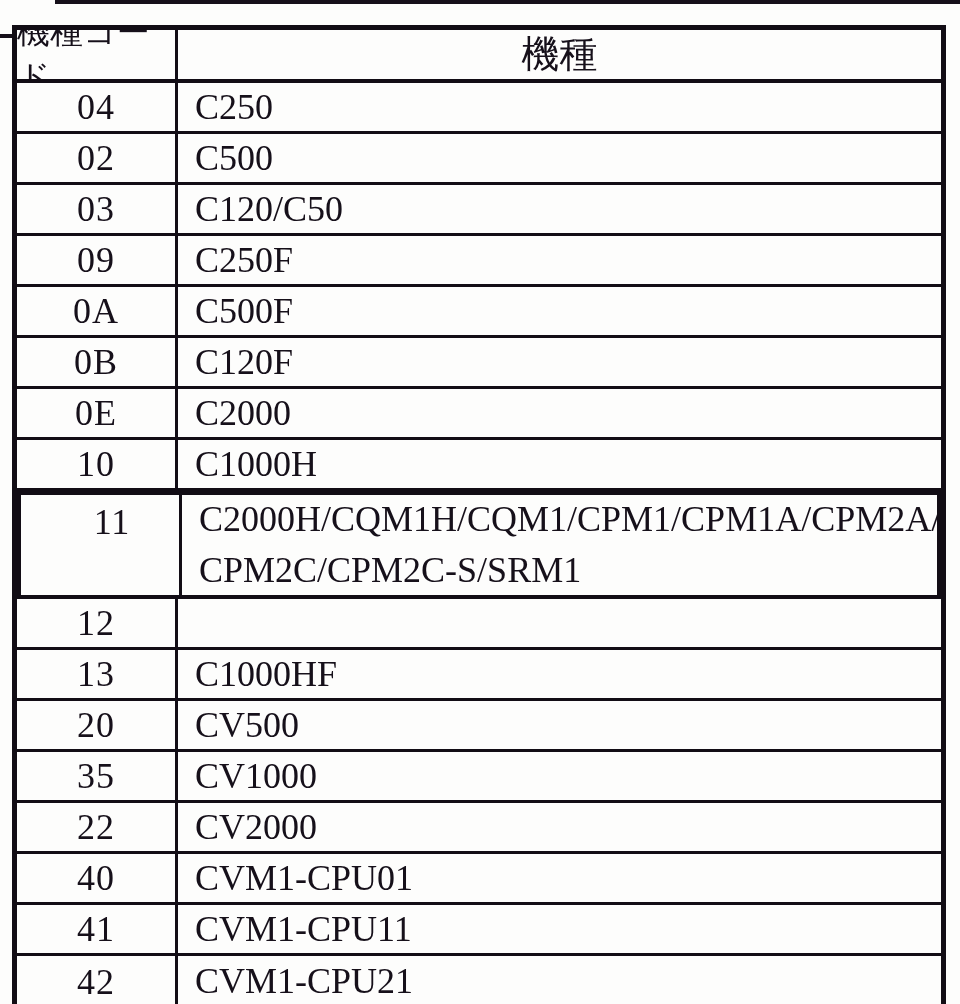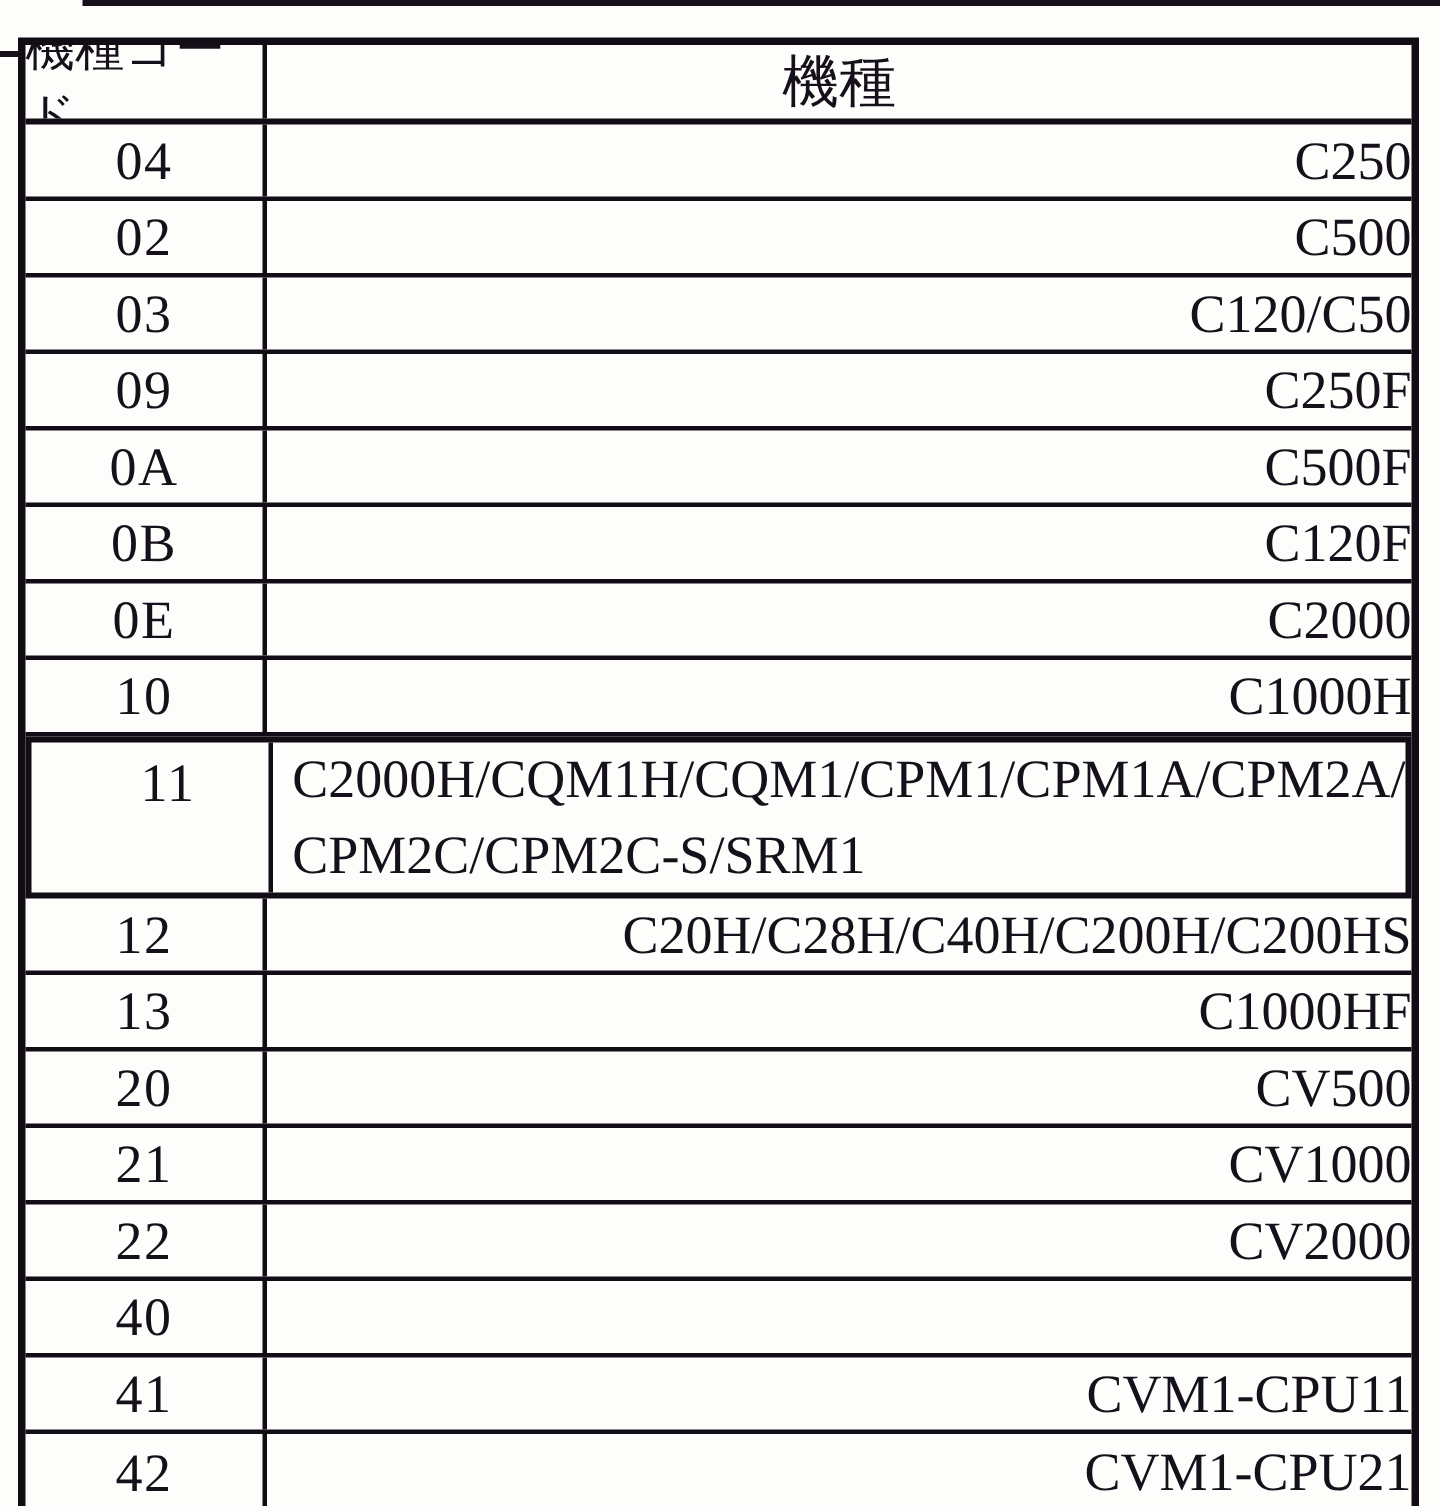--- a/index.html
+++ b/index.html
@@ -59,21 +59,20 @@
   .row.highlight {
     height: 108px;
     border: 4px solid #120d15;
     border-bottom-width: 4px;
   }
   .cell {
     display: flex;
     align-items: center;
     box-sizing: border-box;
     overflow: hidden;
-    justify-content: flex-end;
   }
   .cell-code {
     width: 161px;
     justify-content: center;
     border-right: 3px solid #120d15;
     font-size: 36px;
     letter-spacing: 1px;
   }
   .row.highlight .cell-code {
     align-items: flex-start;
@@ -171,55 +170,55 @@
   <div class="row highlight">
     <div class="cell cell-code">11</div>
     <div class="cell cell-model">
       <span class="model-text">C2000H/CQM1H/CQM1/CPM1/CPM1A/CPM2A/
 CPM2C/CPM2C-S/SRM1</span>
     </div>
   </div>
 
   <div class="row">
     <div class="cell cell-code">12</div>
-    <div class="cell cell-model">
-      <span class="model-text">C20H/C28H/C40H/C200H/C200HS</span>
-    </div>
   </div>
 
   <div class="row">
     <div class="cell cell-code">13</div>
     <div class="cell cell-model">
       <span class="model-text">C1000HF</span>
     </div>
   </div>
 
   <div class="row">
     <div class="cell cell-code">20</div>
     <div class="cell cell-model">
       <span class="model-text">CV500</span>
     </div>
   </div>
 
   <div class="row">
-    <div class="cell cell-code">21</div>
+    <div class="cell cell-code">35</div>
     <div class="cell cell-model">
       <span class="model-text">CV1000</span>
     </div>
   </div>
 
   <div class="row">
     <div class="cell cell-code">22</div>
     <div class="cell cell-model">
       <span class="model-text">CV2000</span>
     </div>
   </div>
 
   <div class="row">
     <div class="cell cell-code">40</div>
+    <div class="cell cell-model">
+      <span class="model-text">CVM1-CPU01</span>
+    </div>
   </div>
 
   <div class="row">
     <div class="cell cell-code">41</div>
     <div class="cell cell-model">
       <span class="model-text">CVM1-CPU11</span>
     </div>
   </div>
 
   <div class="row">

